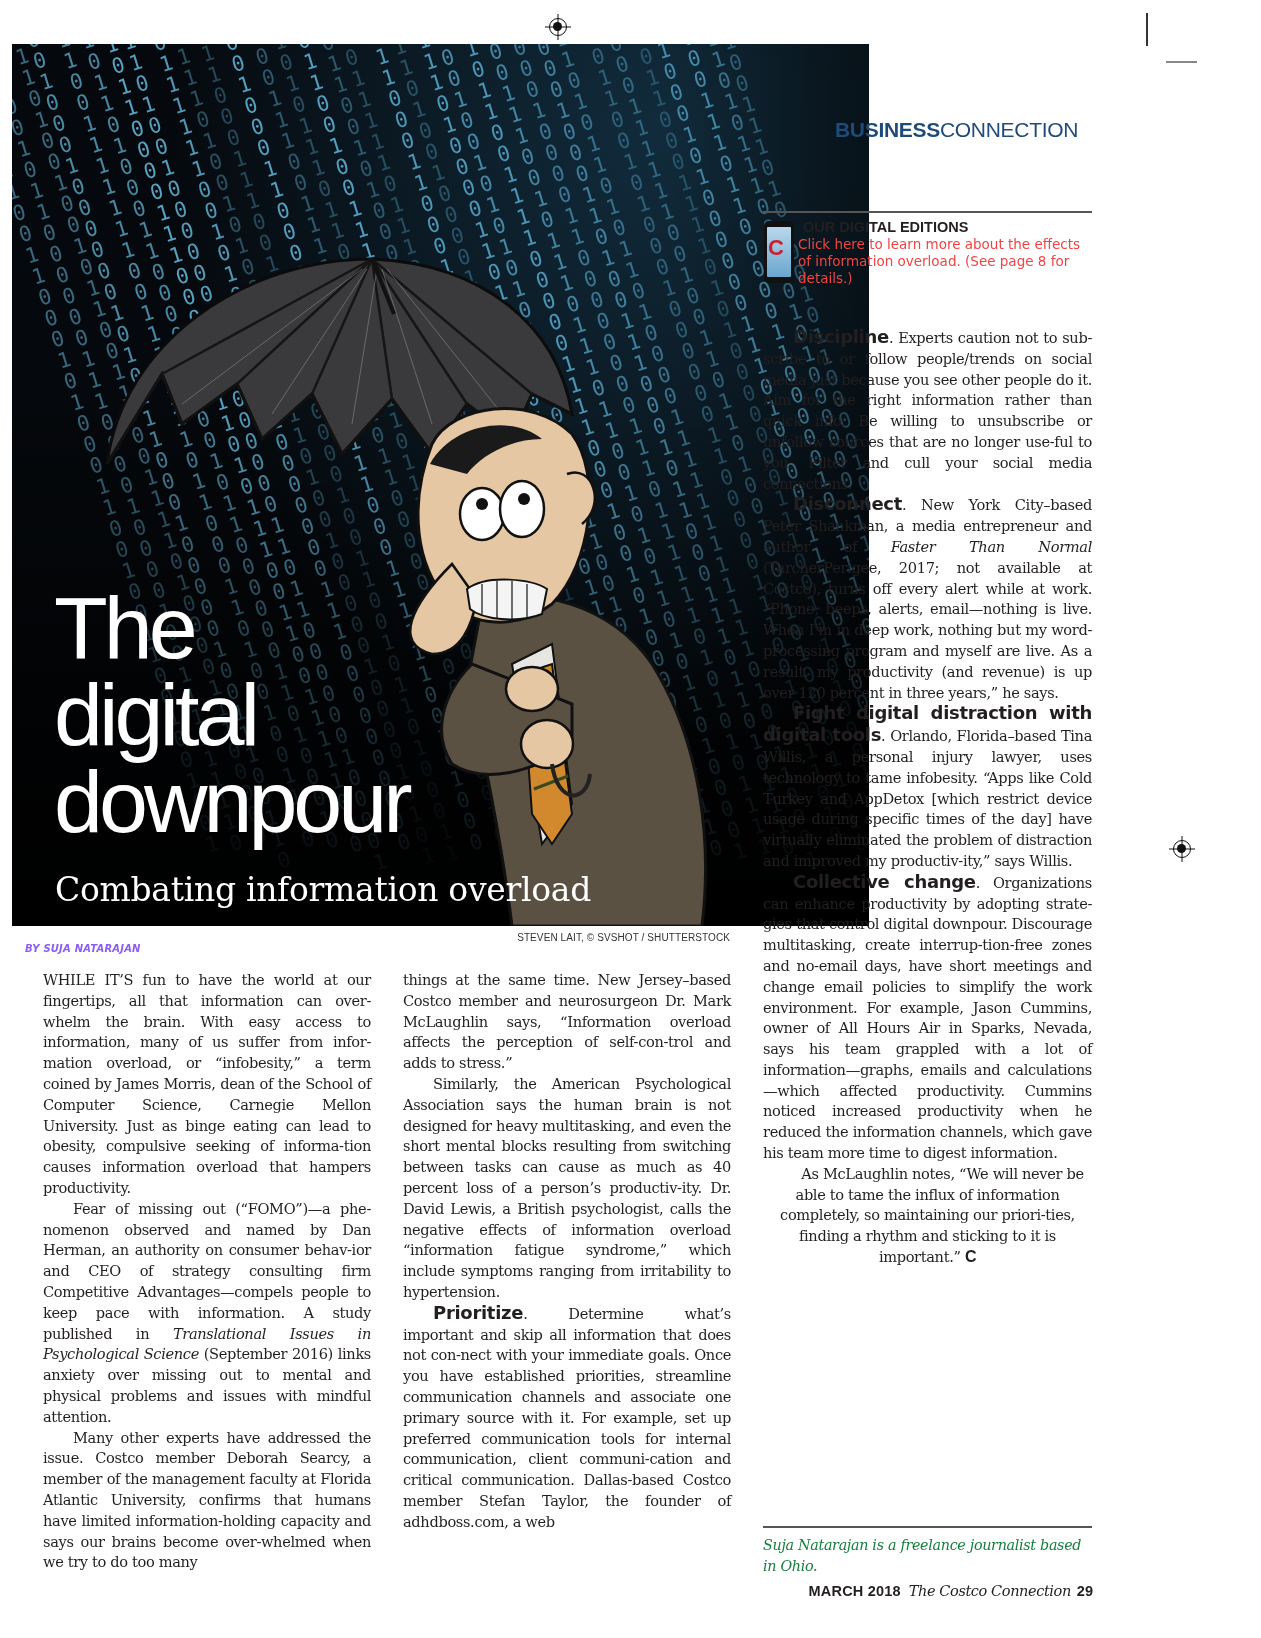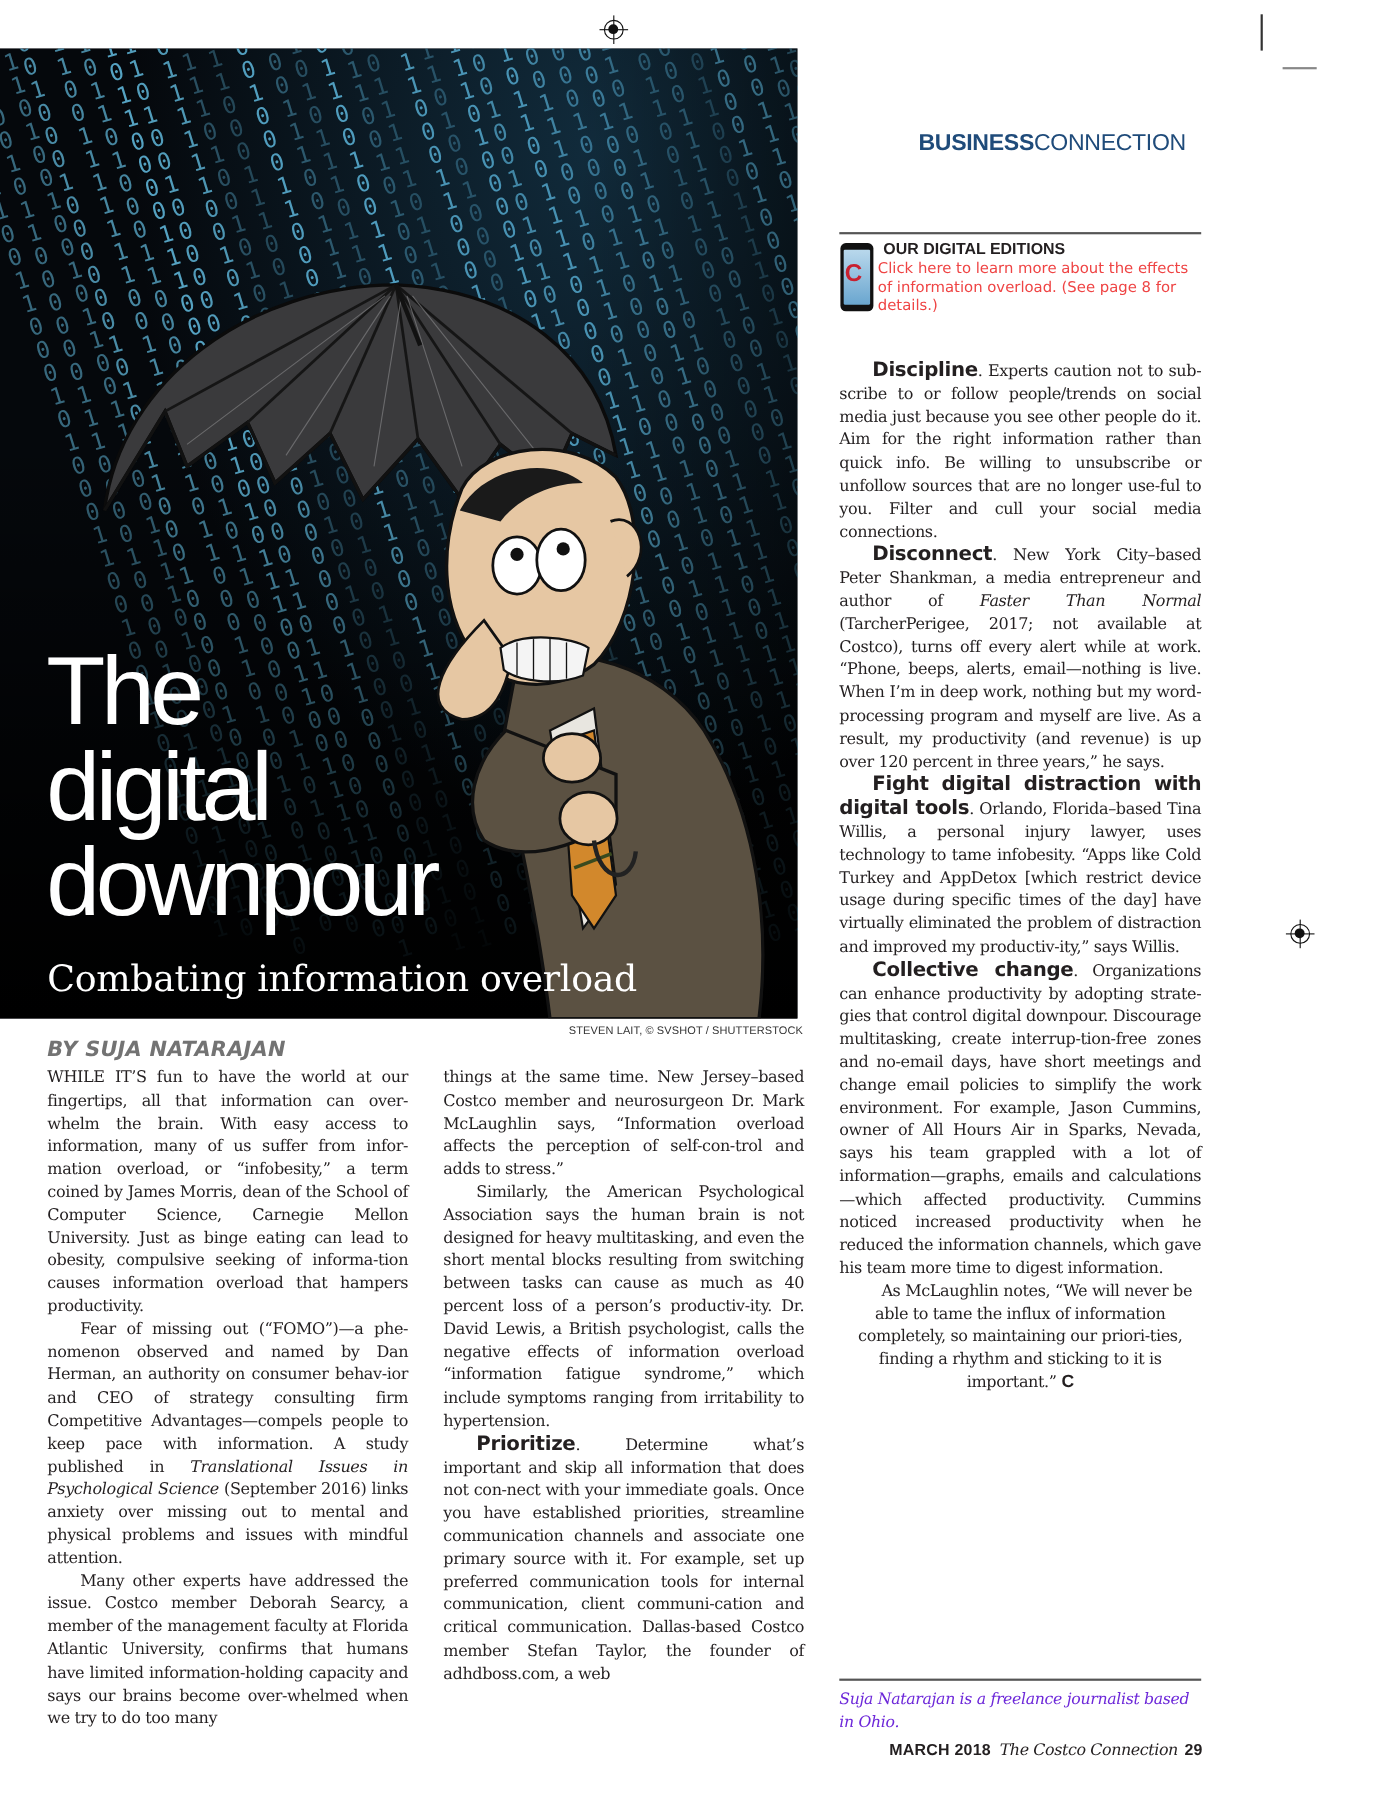--- a/index.html
+++ b/index.html
@@ -7,21 +7,21 @@
 
   
   .reg { position:absolute; width:18px; height:18px; border:1.5px solid #111; border-radius:50%; box-sizing:border-box; }
   .reg::before { content:""; position:absolute; left:50%; top:-5px; bottom:-5px; width:1px; background:#111; transform:translateX(-50%); }
   .reg::after { content:""; position:absolute; top:50%; left:-5px; right:-5px; height:1px; background:#111; transform:translateY(-50%); }
   .reg .dot { position:absolute; left:3px; top:3px; width:9px; height:9px; border-radius:50%; background:#111; }
   .crop-v { position:absolute; width:1.5px; background:#333; }
   .crop-h { position:absolute; height:1.5px; background:#888; }
 
   
-  #hero { position:absolute; left:0; top:44px; width:725px; height:882px; background:#05080c; overflow:hidden; }
+  #hero { position:absolute; left:12px; top:44px; width:857px; height:882px; background:#05080c; overflow:hidden; }
   #rain { position:absolute; inset:0; }
   .rain-col { position:absolute; font-family:"DejaVu Sans Mono", monospace; font-size:21px; line-height:22px; color:#5fb4d6; white-space:pre; transform-origin:0 0; }
   #hero .glow { position:absolute; inset:0; background:radial-gradient(ellipse at 75% 10%, rgba(40,110,150,0.35), transparent 55%), linear-gradient(180deg, rgba(0,0,0,0) 0%, rgba(0,0,0,0) 40%, rgba(0,0,0,0.75) 80%, #000 100%); }
   #hero .fadeR { position:absolute; right:0; top:0; bottom:0; width:200px; background:linear-gradient(90deg, rgba(0,0,0,0), rgba(0,0,0,0.35)); }
 
   
   #cartoon { position:absolute; left:0; top:0; width:731px; height:882px; }
 
   .title-line { position:absolute; left:42px; color:#fff; font-family:"Liberation Sans", sans-serif; letter-spacing:-4px; line-height:1; font-weight:400; }
   #subtitle { position:absolute; left:43px; top:826px; color:#fff; font-family:"DejaVu Serif", serif; font-size:33px; letter-spacing:-0.3px; }
@@ -44,24 +44,24 @@
   
   .col { position:absolute; font-family:"DejaVu Serif", serif; font-size:14.6px; line-height:20.8px; text-align:justify; color:#231f20; letter-spacing:-0.35px; }
   .col p { margin:0; text-indent:30px; }
   .col p.noindent { text-indent:0; }
   .col .k { font-family:"DejaVu Sans", sans-serif; font-weight:700; font-size:18px; letter-spacing:-0.3px; }
   .col i { font-style:italic; }
   #col1 { left:43px; top:970px; width:328px; }
   #col2 { left:403px; top:970px; width:328px; }
   #col3 { left:763px; top:327px; width:329px; }
 
-  #byline { position:absolute; left:43px; top:943px; font-family:"DejaVu Sans", sans-serif; font-weight:700; font-style:italic; font-size:19px; letter-spacing:0.2px; color:#737373; }
+  #byline { position:absolute; left:25px; top:943px; font-family:"DejaVu Sans", sans-serif; font-weight:700; font-style:italic; font-size:10px; letter-spacing:0.2px; color:#8b5cf6; }
 
   #end-rule { position:absolute; left:763px; top:1526px; width:329px; height:1.5px; background:#555; }
-  #bio { position:absolute; left:763px; top:1535px; width:329px; font-family:"DejaVu Serif", serif; font-style:italic; font-size:14.3px; line-height:20.8px; color:#6d28d9; letter-spacing:-0.3px; }
+  #bio { position:absolute; left:763px; top:1535px; width:329px; font-family:"DejaVu Serif", serif; font-style:italic; font-size:14.3px; line-height:20.8px; color:#15803d; letter-spacing:-0.3px; }
 
   #footer { position:absolute; left:803px; top:1583px; width:290px; text-align:right; font-size:14.5px; color:#231f20; white-space:nowrap; }
   #footer .month { font-family:"Liberation Sans", sans-serif; font-weight:700; letter-spacing:0.2px; }
   #footer .mag { font-family:"DejaVu Serif", serif; font-style:italic; margin:0 6px 0 8px; letter-spacing:-0.4px; }
   #footer .pg { font-family:"Liberation Sans", sans-serif; font-weight:700;margin-top:40px; }
 
   .endmark { font-family:"Liberation Sans", sans-serif; font-weight:900; font-size:16px; }
 </style>
 </head>
 <body>

